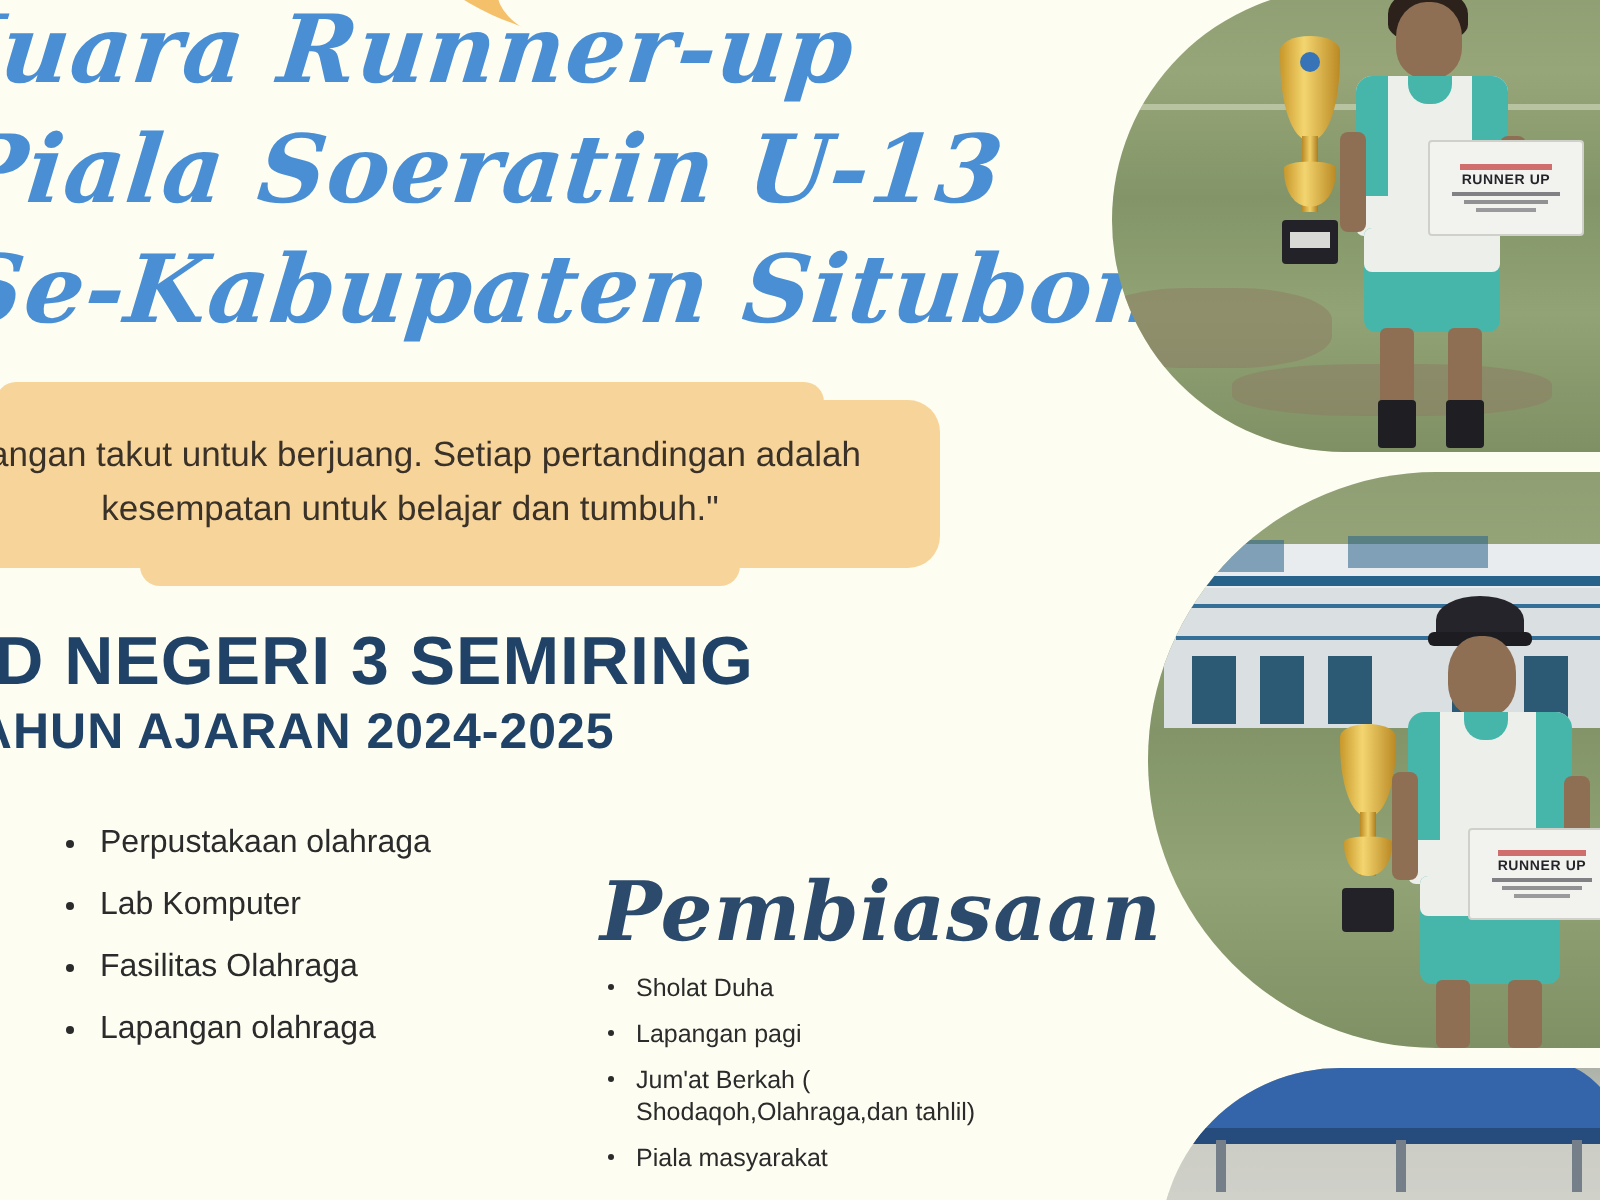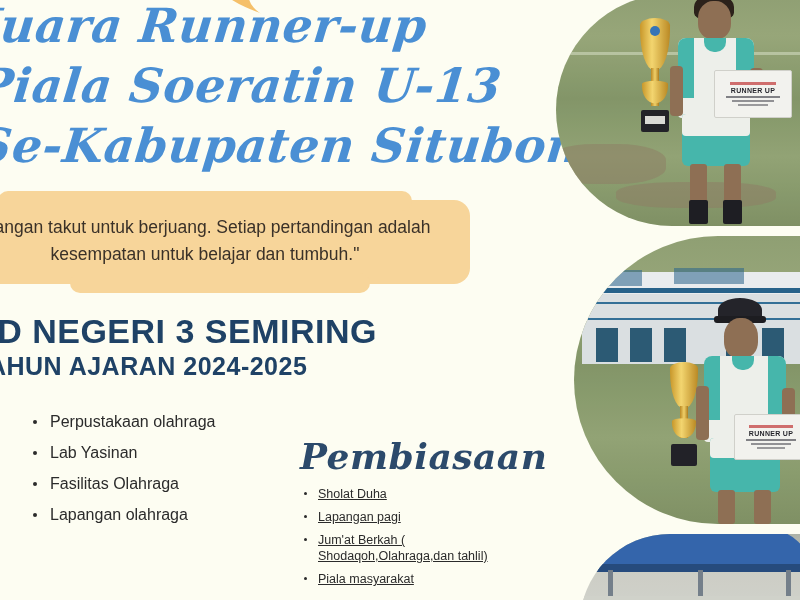--- a/index.html
+++ b/index.html
@@ -91,27 +91,27 @@
   .col-fasilitas li{
     position:relative;padding-left:22px;margin-bottom:11px;line-height:20px;
   }
   .col-fasilitas li:before{
     content:"";position:absolute;left:5px;top:8px;
     width:4px;height:4px;border-radius:50%;background:#2B2B2B;
   }
 
   
   .col-pembiasaan{position:absolute;left:300px;top:438px;width:215px;}
-  .col-pembiasaan .script-head{font-size:36px;line-height:36px;}
+  .col-pembiasaan .script-head{font-size:41px;line-height:36px;}
   .col-pembiasaan ul{
     list-style:none;margin:12px 0 0 0;padding:0;
     color:#2B2B2B;font-size:12.5px;
   }
   .col-pembiasaan li{
-    position:relative;padding-left:18px;margin-bottom:7px;line-height:16px;text-decoration:underline;
+    position:relative;padding-left:18px;margin-bottom:7px;line-height:16px;
   }
   .col-pembiasaan li:before{
     content:"";position:absolute;left:4px;top:6px;
     width:3px;height:3px;border-radius:50%;background:#2B2B2B;
   }
 
   
   .photo{
     position:absolute;overflow:hidden;
     border-top-left-radius:150px;border-bottom-left-radius:150px;
@@ -195,21 +195,21 @@
   </div>
 
   <div class="school-block">
     <div class="school-name">SD NEGERI 3 SEMIRING</div>
     <div class="school-year">TAHUN AJARAN 2024-2025</div>
   </div>
 
   <div class="col-fasilitas">
     <ul>
       <li>Perpustakaan olahraga</li>
-      <li>Lab Yasinan</li>
+      <li>Lab Komputer</li>
       <li>Fasilitas Olahraga</li>
       <li>Lapangan olahraga</li>
 
     </ul>
   </div>
 
   <div class="col-pembiasaan">
     <div class="script-head">Pembiasaan</div>
     <ul>
       <li>Sholat Duha</li>

